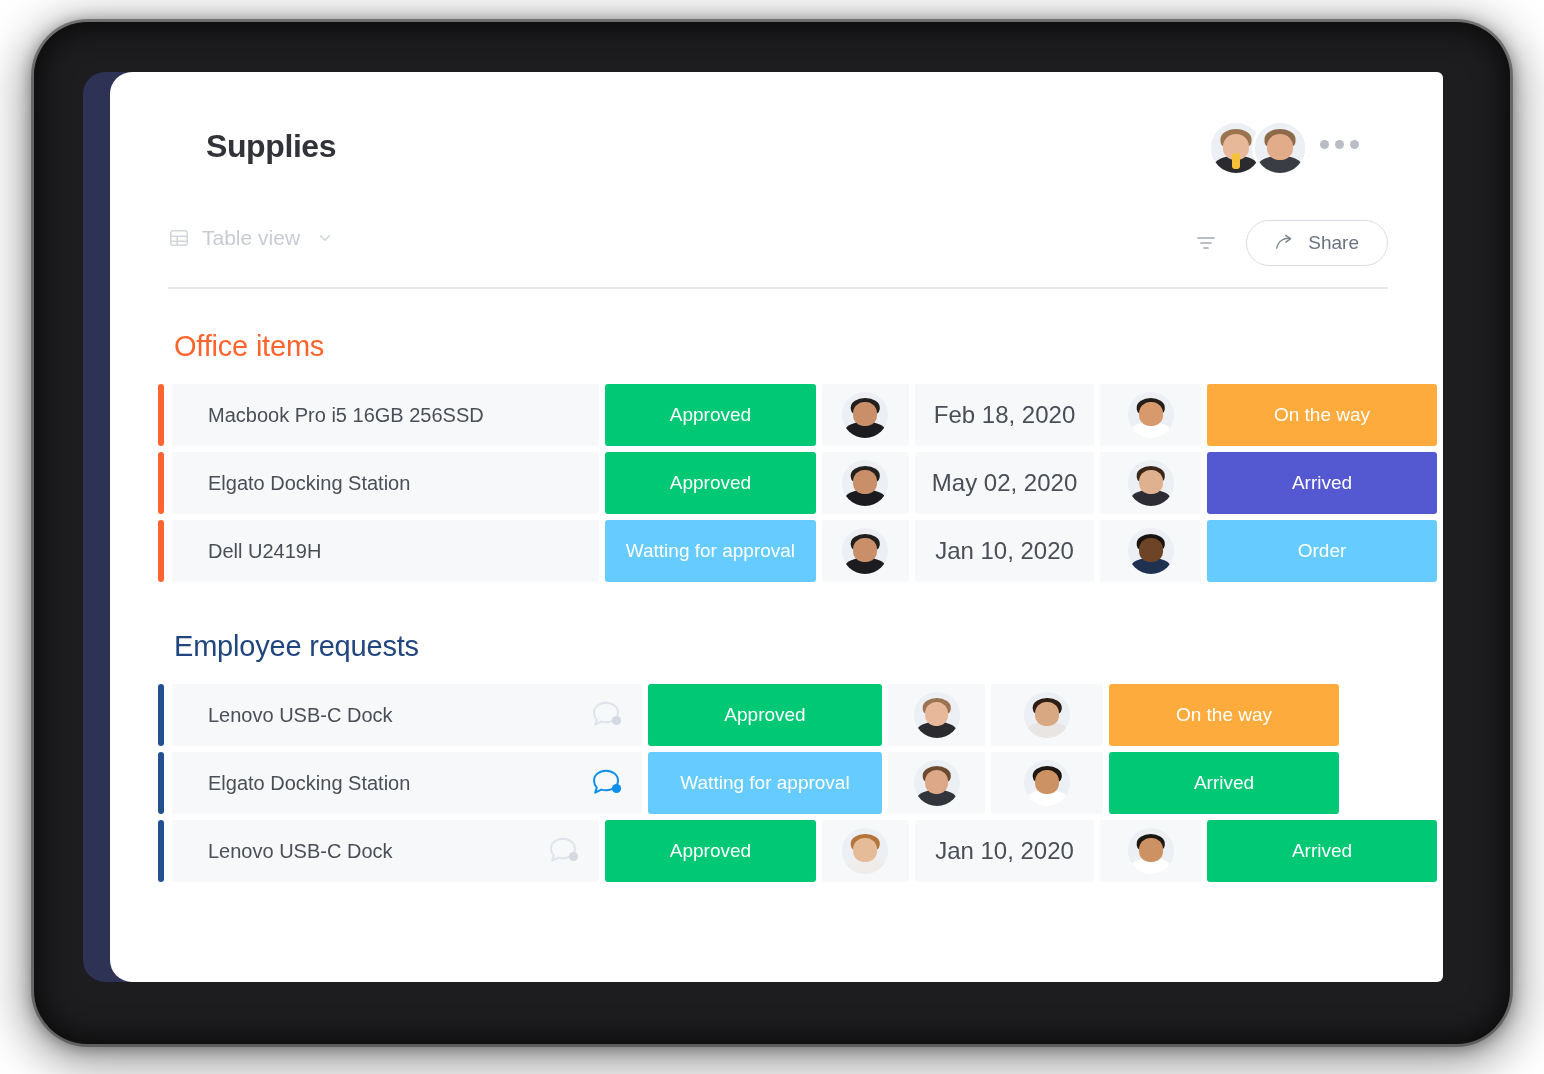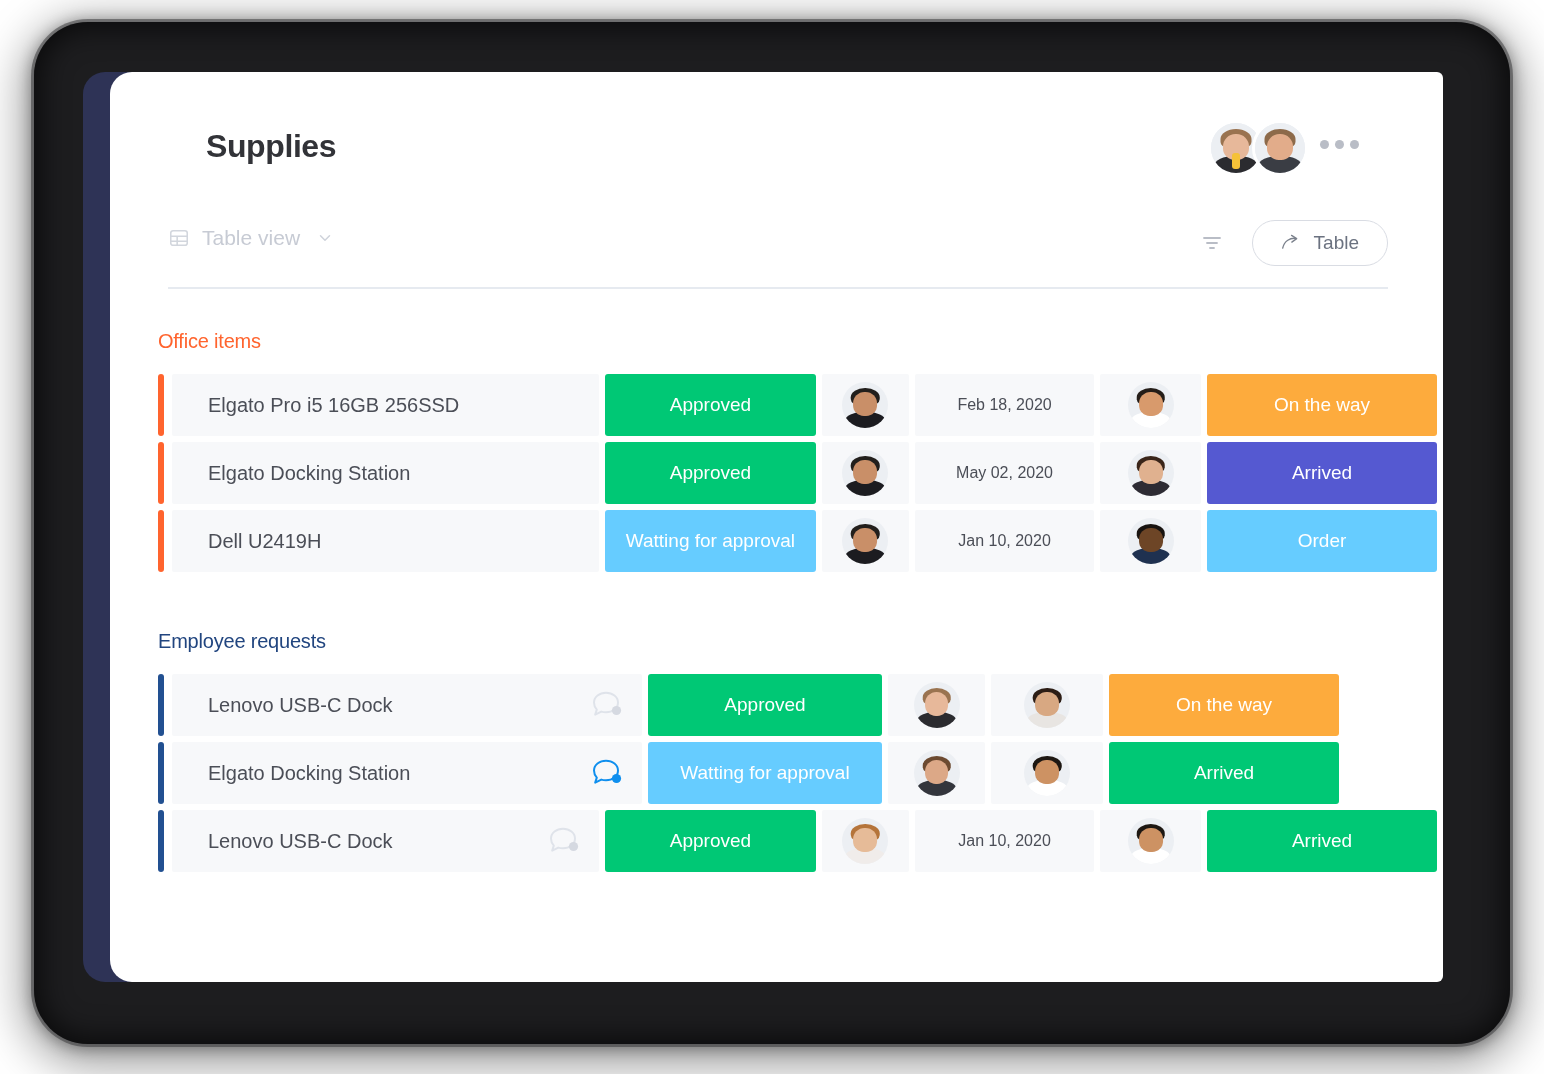--- a/index.html
+++ b/index.html
@@ -171,22 +171,22 @@
     height: 2px;
     background: #e6eaf0;
   }
 
   
   .group { position: absolute; left: 0; width: 100%; }
   #group-0 { top: 258px; }
   #group-1 { top: 558px; }
 
   .group-title {
-    margin-left: 48px;
-    font-size: 20px;
+    margin-left: 64px;
+    font-size: 29px;
     font-weight: normal;
     letter-spacing: -0.2px;
   }
   .group-rows { margin-top: 21px; }
 
   .row {
     display: flex;
     align-items: stretch;
     height: 62px;
     margin-bottom: 6px;
@@ -232,21 +232,21 @@
   }
   .cell-avatar {
     width: 97px;
     justify-content: center;
     border-radius: 2px;
   }
   .cell-date {
     width: 200px;
     justify-content: center;
     color: #4b4e57;
-    font-size: 16px;
+    font-size: 24px;
     border-radius: 2px;
   }
   .cell-owner {
     width: 112px;
     justify-content: center;
     border-radius: 2px;
   }
   .cell-ship {
     width: 230px;
     justify-content: center;
@@ -352,35 +352,35 @@
               <line x1="10" y1="17" x2="14" y2="17"></line>
             </svg>
           </span>
           <button class="share-btn">
             <span>
               <svg class="share-ico" viewBox="0 0 26 20" fill="none" stroke="#7b818c" stroke-width="1.6" stroke-linecap="round" stroke-linejoin="round">
                 <path d="M2 16 C4 7, 11 4, 17 4.5"></path>
                 <polyline points="12.5,1 18.5,4.8 12.8,9"></polyline>
               </svg>
             </span>
-            <span>Table</span>
+            <span>Share</span>
           </button>
         </div>
       </div>
 
       <div class="hdr-divider"></div>
     </div>
 
     <div class="group" id="group-0">
       <div class="group-title" style="color: rgb(255, 100, 46);">Office items</div>
       <div class="group-rows">
           <div class="row">
             <span class="accent" style="background: rgb(255, 100, 46);"></span>
             <div class="cell cell-name">
-              <span class="name-text">Elgato Pro i5 16GB 256SSD</span>
+              <span class="name-text">Macbook Pro i5 16GB 256SSD</span>
             </div>
             <div class="cell cell-status" style="background: rgb(0, 200, 117);">Approved</div>
             <div class="cell cell-avatar">
               <div class="av">
                 <span class="body" style="background: rgb(28, 28, 32);"></span>
                 <span class="hair" style="background: rgb(34, 31, 28);"></span>
                 <span class="face" style="background: rgb(201, 143, 104);"></span>
               </div>
             </div>
             <div class="cell cell-date">Feb 18, 2020</div>

